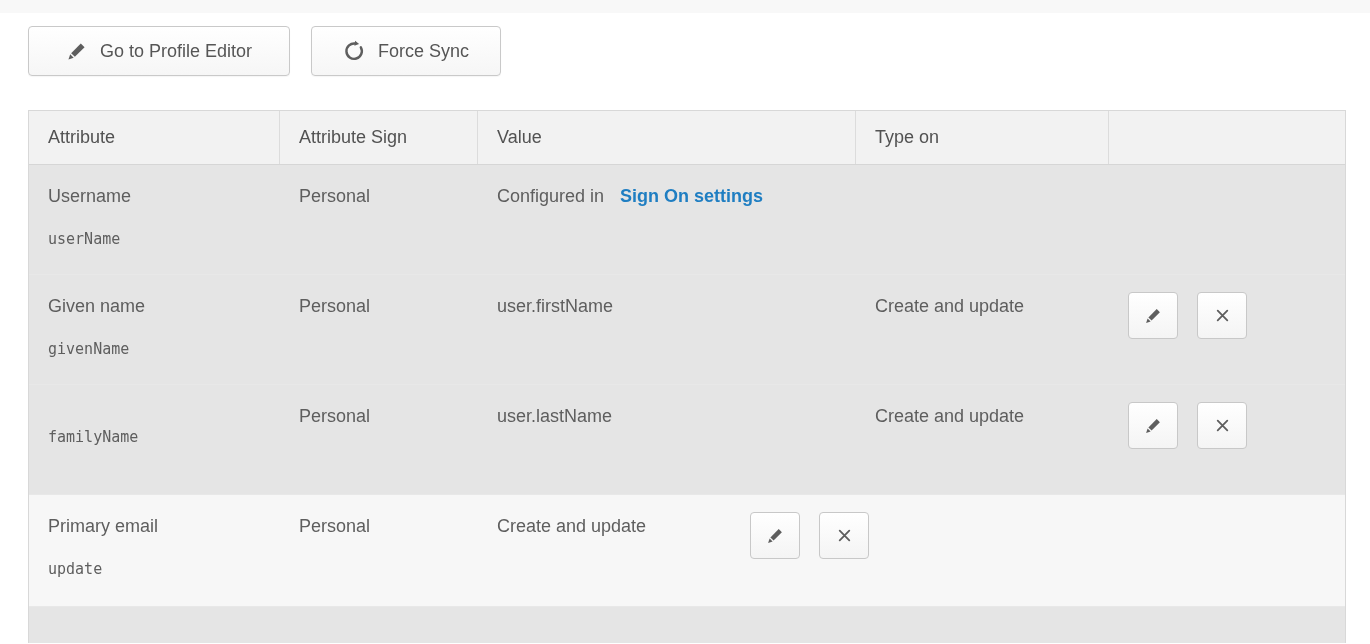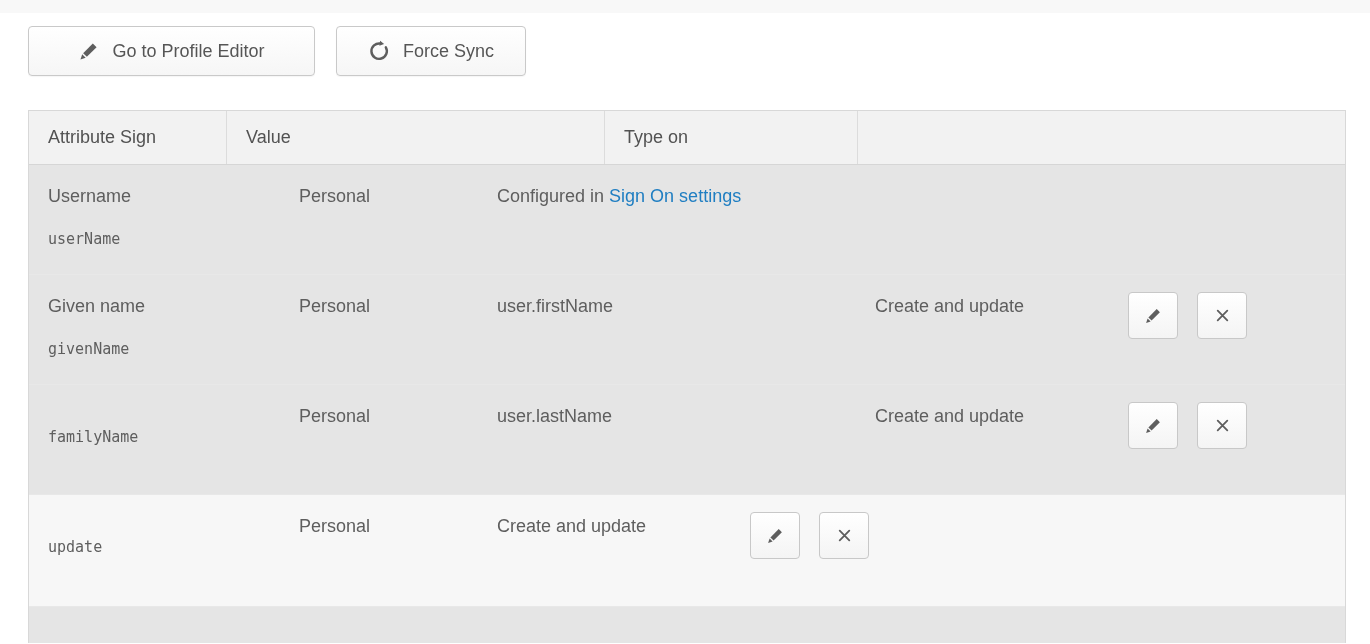--- a/index.html
+++ b/index.html
@@ -14,21 +14,21 @@
   }
   .top-strip{height:13px;background:#f8f8f8;}
   .toolbar{margin:13px 0 0 28px;display:flex;gap:21px;}
   .btn{
     display:inline-flex;align-items:center;justify-content:center;gap:13px;
     height:50px;border:1px solid #c9c9c9;border-radius:4px;
     background:linear-gradient(#ffffff,#f6f6f6);
     box-shadow:0 1px 1px rgba(0,0,0,0.04);
     font-family:inherit;font-size:18px;color:#565656;cursor:pointer;
   }
-  .btn-profile{width:287px;}
+  .btn-profile{width:262px;}
   .btn-sync{width:190px;text-align:center;}
   .btn .icon{display:flex;align-items:center;}
   .table{
     margin:34px 0 0 28px;width:1318px;
     border:1px solid var(--border,#d8d8d8);border-bottom:none;background:#fff;
   }
   .thead{display:flex;height:54px;background:var(--header-bg,#f2f2f2);border-bottom:1px solid #d6d6d6;}
   .th{
     display:flex;align-items:center;padding-left:19px;font-size:18px;color:#525252;
     border-right:1px solid #dcdcdc;
@@ -39,21 +39,21 @@
   .c3{width:378px;}
   .c4{width:253px;}
   .c5{width:236px;flex:0 0 auto;}
   .row{display:flex;height:110px;background:#e5e5e5;border-bottom:1px solid #e8e8e8;}
   .row.highlight{background:var(--row-highlight-bg,#f7f7f7);height:112px;}
   .row.partial{height:36px;border-bottom:none;}
   .cell{padding:20px 10px 0 19px;font-size:18px;line-height:22px;}
   .attr-code{
     font-family:"DejaVu Sans Mono",monospace;font-size:15px;margin-top:21px;color:#5e5e5e;
   }
-  .value-link{color:var(--link,#1f7ec2);text-decoration:none;margin-left:5px;cursor:pointer;}
+  .value-link{color:var(--link,#1f7ec2);text-decoration:none;margin-left:16px;cursor:pointer;font-weight:bold;}
   .actions-cell{display:flex;align-items:flex-start;gap:19px;padding:17px 0 0 19px;}
   .icon-btn{
     width:50px;height:47px;border:1px solid #c8c8c8;border-radius:4px;
     background:linear-gradient(#ffffff,#f4f4f4);
     display:flex;align-items:center;justify-content:center;cursor:pointer;padding:0;
   }
   svg{display:block;}
 </style>
 </head>
 <body>
@@ -77,20 +77,21 @@
         <path d="M13.2 3.3 L9.3 4.8 L9.9 0.7 Z" fill="#5e5e5e"></path>
       </svg>
     </span>
     <span>Force Sync</span>
   </button>
 </div>
 
 <div class="table">
 
   <div class="thead">
+    <div class="th c1">Attribute</div>
     <div class="th c2">Attribute Sign</div>
     <div class="th c3">Value</div>
     <div class="th c4">Type on</div>
     <div class="th c5"></div>
   </div>
 
   <div class="row">
     <div class="cell c1">
       <div>Username</div>
       <div class="attr-code">userName</div>
@@ -151,20 +152,21 @@
           <svg width="17" height="17" viewBox="0 0 16 16">
             <path d="M3.5 3.5 L12.5 12.5 M12.5 3.5 L3.5 12.5" stroke="#5e5e5e" stroke-width="1.7" stroke-linecap="round" fill="none"></path>
           </svg>
         </span>
       </button>
     </div>
   </div>
 
   <div class="row highlight">
     <div class="cell c1">
+      <div>Primary email</div>
       <div class="attr-code">update</div>
     </div>
     <div class="cell c2">Personal</div>
     <div class="cell c4">Create and update</div>
     <div class="c5 actions-cell">
       <button class="icon-btn">
         <span>
           <svg width="18" height="18" viewBox="0 0 18 18">
             <path d="M12.7 2.1 L15.9 5.3 L7.6 13.6 L4.4 10.4 Z" fill="#5e5e5e"></path>
             <path d="M3.6 11.4 L6.6 14.4 L2.1 15.9 Z" fill="#5e5e5e"></path>

